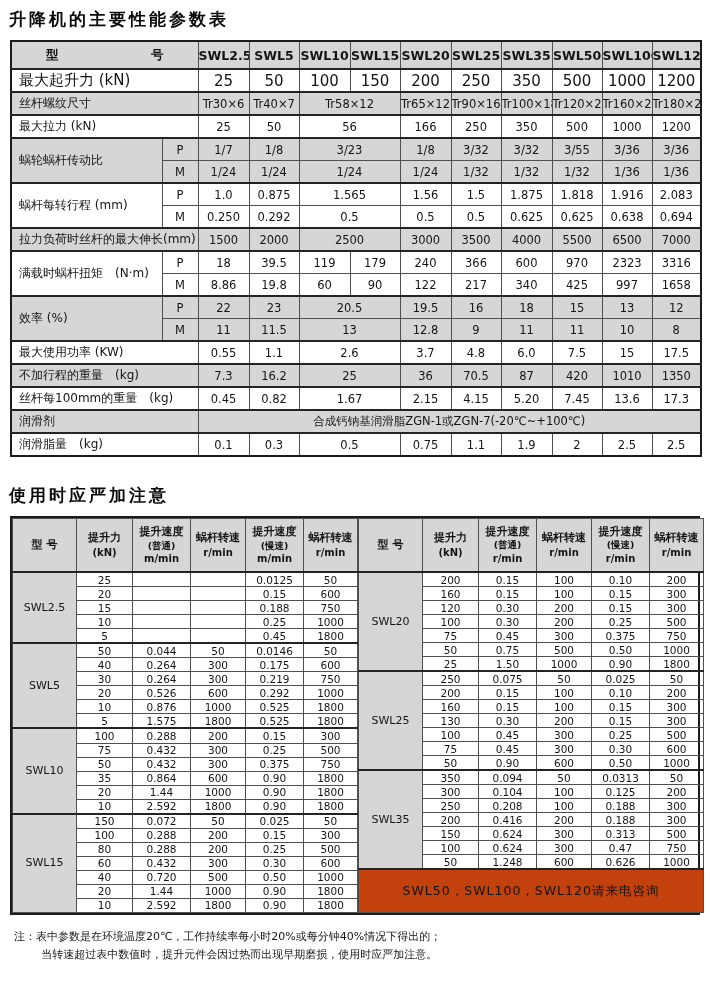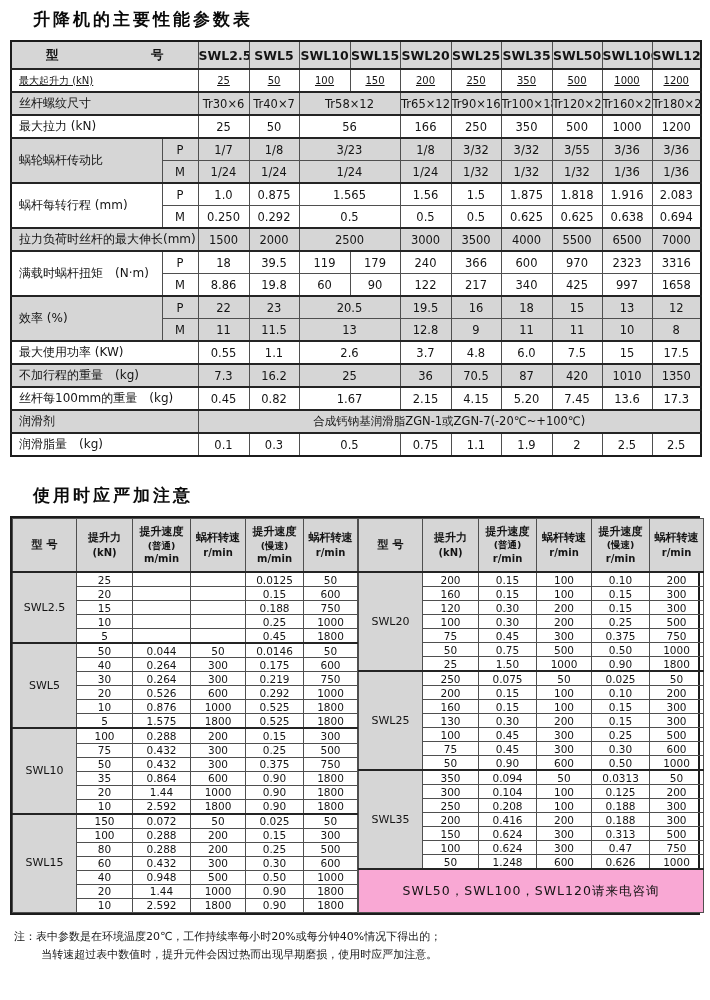--- a/index.html
+++ b/index.html
@@ -1,47 +1,47 @@
 <!DOCTYPE html>
 <html><head>
 <meta charset="utf-8">
 <style>
   html,body{margin:0;padding:0;background:#fff;}
   .page{position:relative;width:710px;height:1000px;background:#fff;overflow:hidden;
         font-family:"DejaVu Sans","Liberation Sans",sans-serif;color:#141414;}
-  .doc-title{position:absolute;left:33px;font-size:17px;font-weight:bold;letter-spacing:3px;color:#0a0a0a;}
+  .doc-title{position:absolute;left:9px;font-size:17px;font-weight:bold;letter-spacing:3px;color:#0a0a0a;}
   #title1{top:8px;}
   #title2{top:484px;}
 
   
   #t1{position:absolute;left:10px;top:40px;width:690px;border-collapse:collapse;table-layout:fixed;
       border:2px solid #1c1c1c;}
   #t1 th,#t1 td{border:1px solid #4f4f4f;text-align:center;padding:0;overflow:hidden;white-space:nowrap;}
   #t1 th{height:26px;font-size:12.5px;font-weight:bold;background:#d6d6d6;}
   #t1 th.mlabel{text-align-last:justify;padding:0 34px;}
   #t1 td{height:21px;font-size:11.5px;}
   #t1 td.lbl{text-align:left;padding-left:7px;font-size:12px;white-space:nowrap;}
   #t1 td.sub{font-size:11.5px;}
-  #t1 tbody tr:nth-child(2) td{font-size:10px;text-decoration:underline;}
+  #t1 tbody tr:nth-child(2) td{font-size:15px;}
   #t1 .gray{background:#d6d6d6;}
   #t1 tr.gstart td{border-top:2px solid #242424;}
 
   
   .t2wrap{position:absolute;left:10px;top:516px;width:690px;display:flex;border:2px solid #1c1c1c;box-sizing:border-box;}
   table.t2{border-collapse:collapse;table-layout:fixed;width:50%;}
   .t2 th,.t2 td{border:1px solid #4f4f4f;text-align:center;padding:0;overflow:hidden;white-space:nowrap;}
   .t2 th{height:52px;background:#d6d6d6;font-weight:bold;vertical-align:middle;}
   .t2 th div{line-height:1.3;}
   .t2 .hname{font-size:11px;}
   .t2 .hmid{font-size:9.5px;}
   .t2 .hunit{font-size:10px;}
   .t2 td{height:13px;line-height:12px;font-size:10.5px;}
   .t2 td.model{background:#d6d6d6;font-size:11px;}
   .t2 tr.gstart td{border-top:2px solid #242424;}
-  .t2 td.consult{height:42px;font-size:12.5px;background:#f9a8d4;letter-spacing:1px;margin-top:20px;}
+  .t2 td.consult{height:42px;font-size:12.5px;background:#c2410c;letter-spacing:1px;margin-top:20px;}
 
   
   .note{position:absolute;left:14px;top:928px;font-size:11px;line-height:1.65;color:#161616;}
   .note .l2{padding-left:2.1em;text-align:center;}
 </style>
 </head>
 <body>
 
 <div class="page">
 
@@ -468,21 +468,21 @@
           </tr>
           <tr>
             <td>60</td>
             <td>0.432</td>
             <td>300</td>
             <td>0.30</td>
             <td>600</td>
           </tr>
           <tr>
             <td>40</td>
-            <td>0.948</td>
+            <td>0.720</td>
             <td>500</td>
             <td>0.50</td>
             <td>1000</td>
           </tr>
           <tr>
             <td>20</td>
             <td>1.44</td>
             <td>1000</td>
             <td>0.90</td>
             <td>1800</td>

